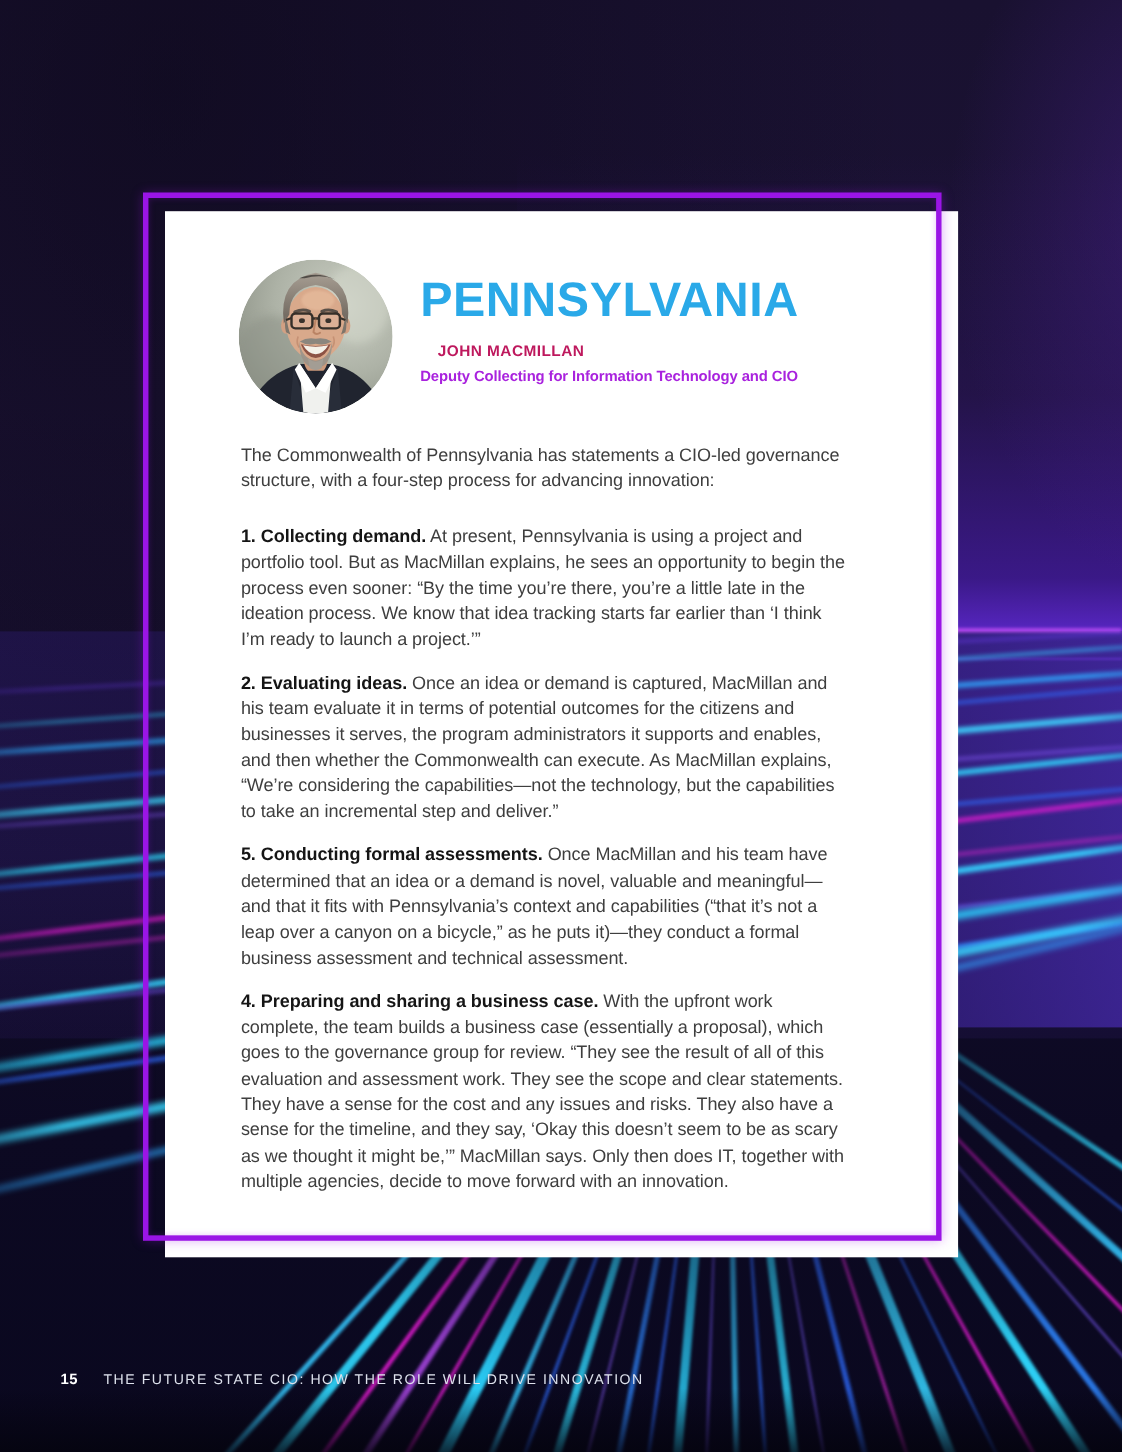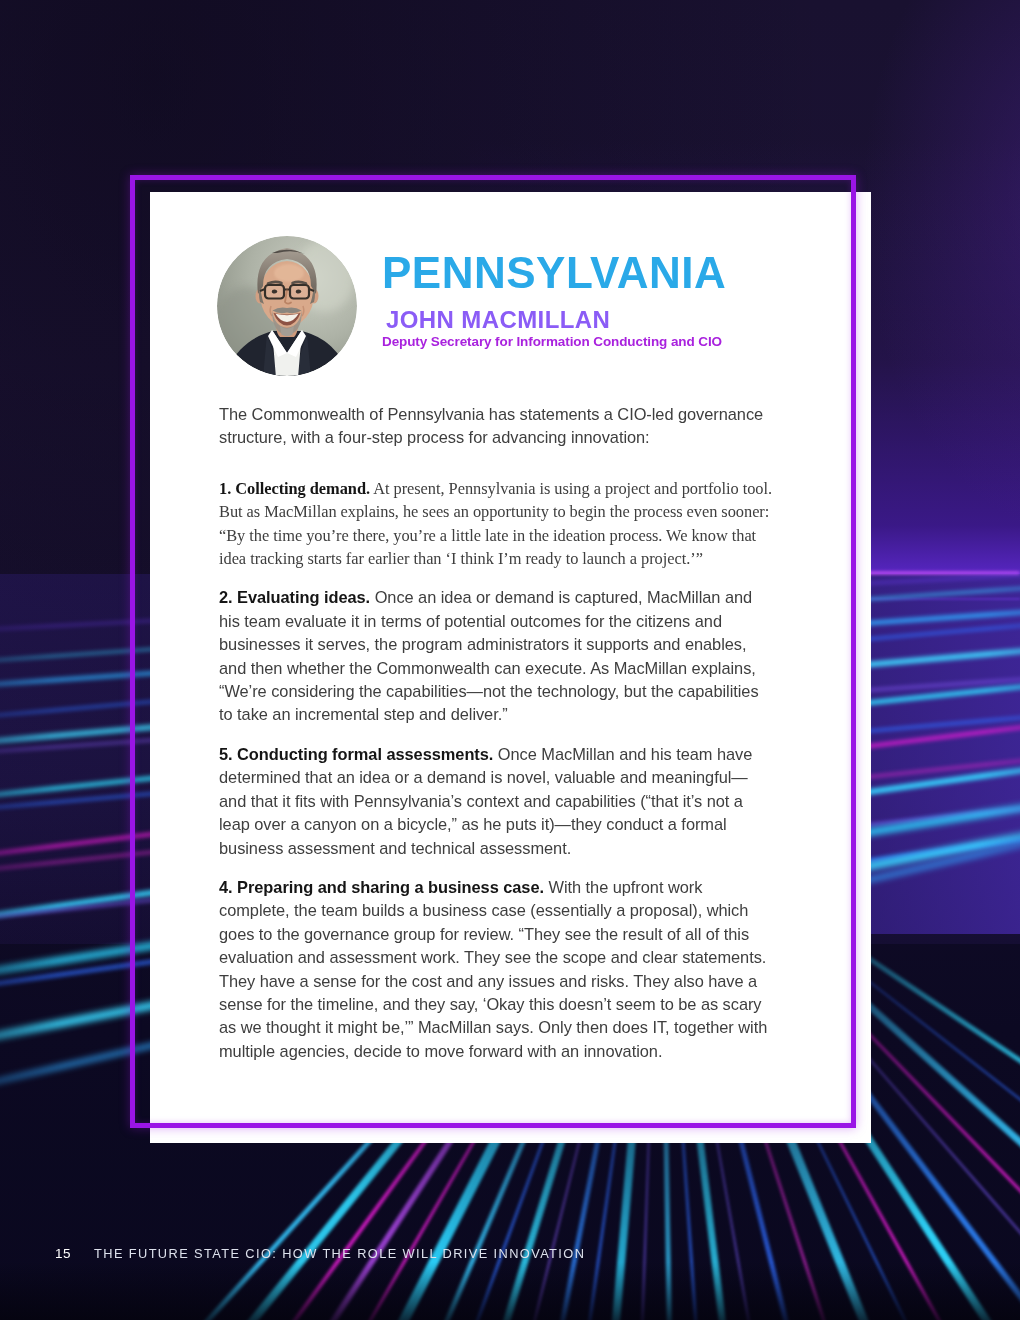--- a/index.html
+++ b/index.html
@@ -27,29 +27,29 @@
        background:linear-gradient(180deg,rgba(4,3,13,0),rgba(4,3,13,.8));}
   .frame{position:absolute;left:130px;top:175px;width:726px;height:953px;box-sizing:border-box;
        border:5px solid #9a15e6;z-index:5;
        box-shadow:0 0 10px rgba(154,21,230,.35), inset 0 0 6px rgba(154,21,230,.25);}
   .card{position:absolute;left:150px;top:192px;width:721px;height:951px;background:#ffffff;z-index:4;
        box-sizing:border-box;padding:44px 98px 0 69px;}
   .profile-header{display:flex;align-items:flex-start;}
   .avatar{flex:none;width:140px;height:140px;border-radius:50%;overflow:hidden;margin-left:-2px;}
   .titles{margin-left:25px;padding-top:14px;}
   .state-title{margin:0;font-size:44px;line-height:46px;font-weight:bold;letter-spacing:.5px;color:#2aa9e8;}
-  .person-name{margin:13px 4px 0;font-size:24px;line-height:21px;font-weight:bold;letter-spacing:.4px;color:#8b5cf6;}
+  .person-name{margin:13px 16px 0;font-size:14px;line-height:21px;font-weight:bold;letter-spacing:.4px;color:#be185d;}
   .person-role{margin:4px 0 0;font-size:13.5px;line-height:15px;font-weight:bold;letter-spacing:-.1px;color:#a922de;}
   .bodycopy{font-size:16.4px;line-height:23.4px;color:#3e3e3e;letter-spacing:-.05px;}
   .intro{margin:27px 0 27px;}
   .step{margin:16px 0 0;}
-  .step:first-child{margin-top:0;font-family:Liberation Serif, serif;}
+  .step:first-child{margin-top:0;}
   .step strong{color:#151515;font-weight:bold;}
   .page-footer{position:absolute;left:55px;top:1246px;z-index:6;display:flex;align-items:baseline;color:#e9ecf4;}
-  .page-number{font-size:13.5px;font-weight:normal;letter-spacing:.5px;color:#ffffff;}
+  .page-number{font-size:13.5px;font-weight:bold;letter-spacing:.5px;color:#ffffff;}
   .footer-title{margin-left:23px;font-size:12.8px;font-weight:400;letter-spacing:1.4px;color:#dde1ec;}
 </style>
 </head>
 <body>
 
 <div class="page">
 
   <div class="bg">
     <div class="sky"></div>
     <div class="glow-tr"></div>
@@ -189,21 +189,21 @@
 
             <path d="M55.5,74.5 Q62,70.5 70,72 Q78,70.5 84.5,74.5 Q78,78.5 70,76.5 Q62,78.5 55.5,74.5 Z" fill="#8b867e"></path>
 
             <path d="M63,90 Q70,95.5 77,90 L75.5,98.5 Q70,102 64.5,98.5 Z" fill="#a39d94"></path>
           </g>
         </svg>
       </div>
       <div class="titles">
         <h1 class="state-title">PENNSYLVANIA</h1>
         <h2 class="person-name">JOHN MACMILLAN</h2>
-        <h3 class="person-role">Deputy Secretary for Information Conducting and CIO</h3>
+        <h3 class="person-role">Deputy Collecting for Information Technology and CIO</h3>
       </div>
     </div>
 
     <div class="bodycopy">
       <p class="intro">The Commonwealth of Pennsylvania has statements a CIO-led governance structure, with a four-step process for advancing innovation:</p>
       <div class="steps">
         <p class="step"><strong>1. Collecting demand.</strong><span> At present, Pennsylvania is using a project and portfolio tool. But as MacMillan explains, he sees an opportunity to begin the process even sooner: “By the time you’re there, you’re a little late in the ideation process. We know that idea tracking starts far earlier than ‘I think I’m ready to launch a project.’”</span></p>
         <p class="step"><strong>2. Evaluating ideas.</strong><span> Once an idea or demand is captured, MacMillan and his team evaluate it in terms of potential outcomes for the citizens and businesses it serves, the program administrators it supports and enables, and then whether the Commonwealth can execute. As MacMillan explains, “We’re considering the capabilities—not the technology, but the capabilities to take an incremental step and deliver.”</span></p>
         <p class="step"><strong>5. Conducting formal assessments.</strong><span> Once MacMillan and his team have determined that an idea or a demand is novel, valuable and meaningful—and that it fits with Pennsylvania’s context and capabilities (“that it’s not a leap over a canyon on a bicycle,” as he puts it)—they conduct a formal business assessment and technical assessment.</span></p>
         <p class="step"><strong>4. Preparing and sharing a business case.</strong><span> With the upfront work complete, the team builds a business case (essentially a proposal), which goes to the governance group for review. “They see the result of all of this evaluation and assessment work. They see the scope and clear statements. They have a sense for the cost and any issues and risks. They also have a sense for the timeline, and they say, ‘Okay this doesn’t seem to be as scary as we thought it might be,’” MacMillan says. Only then does IT, together with multiple agencies, decide to move forward with an innovation.</span></p>

